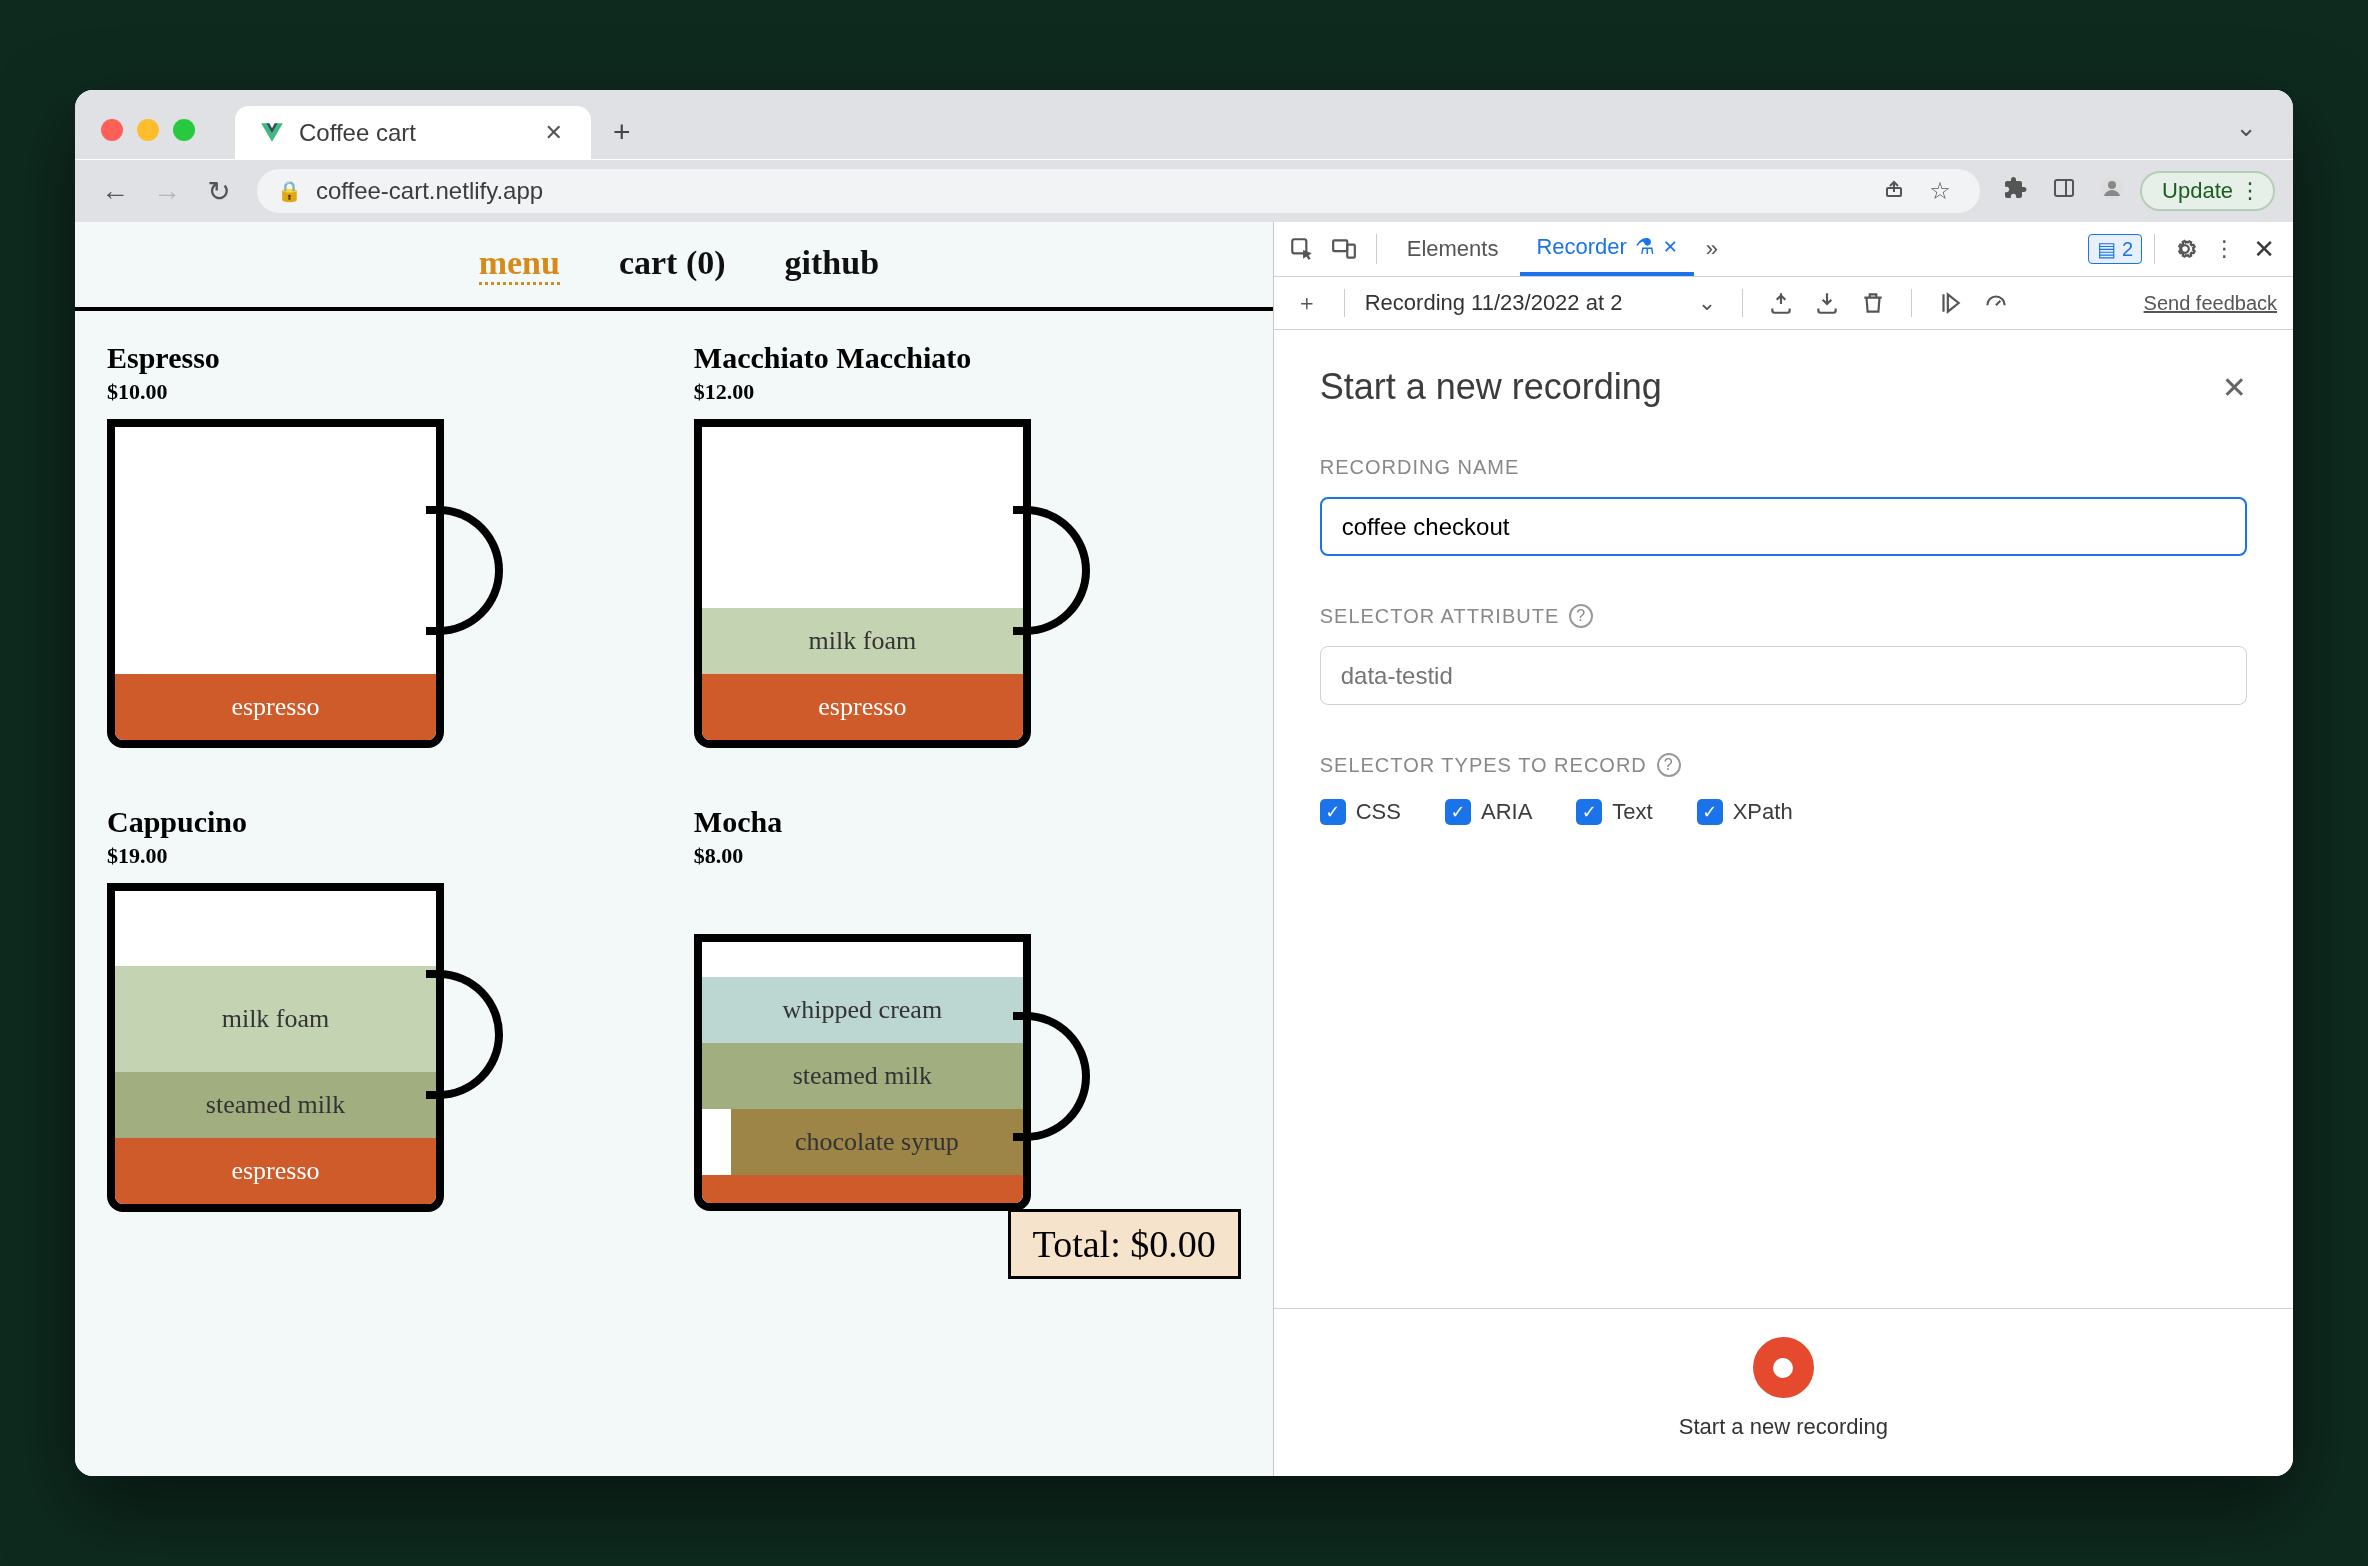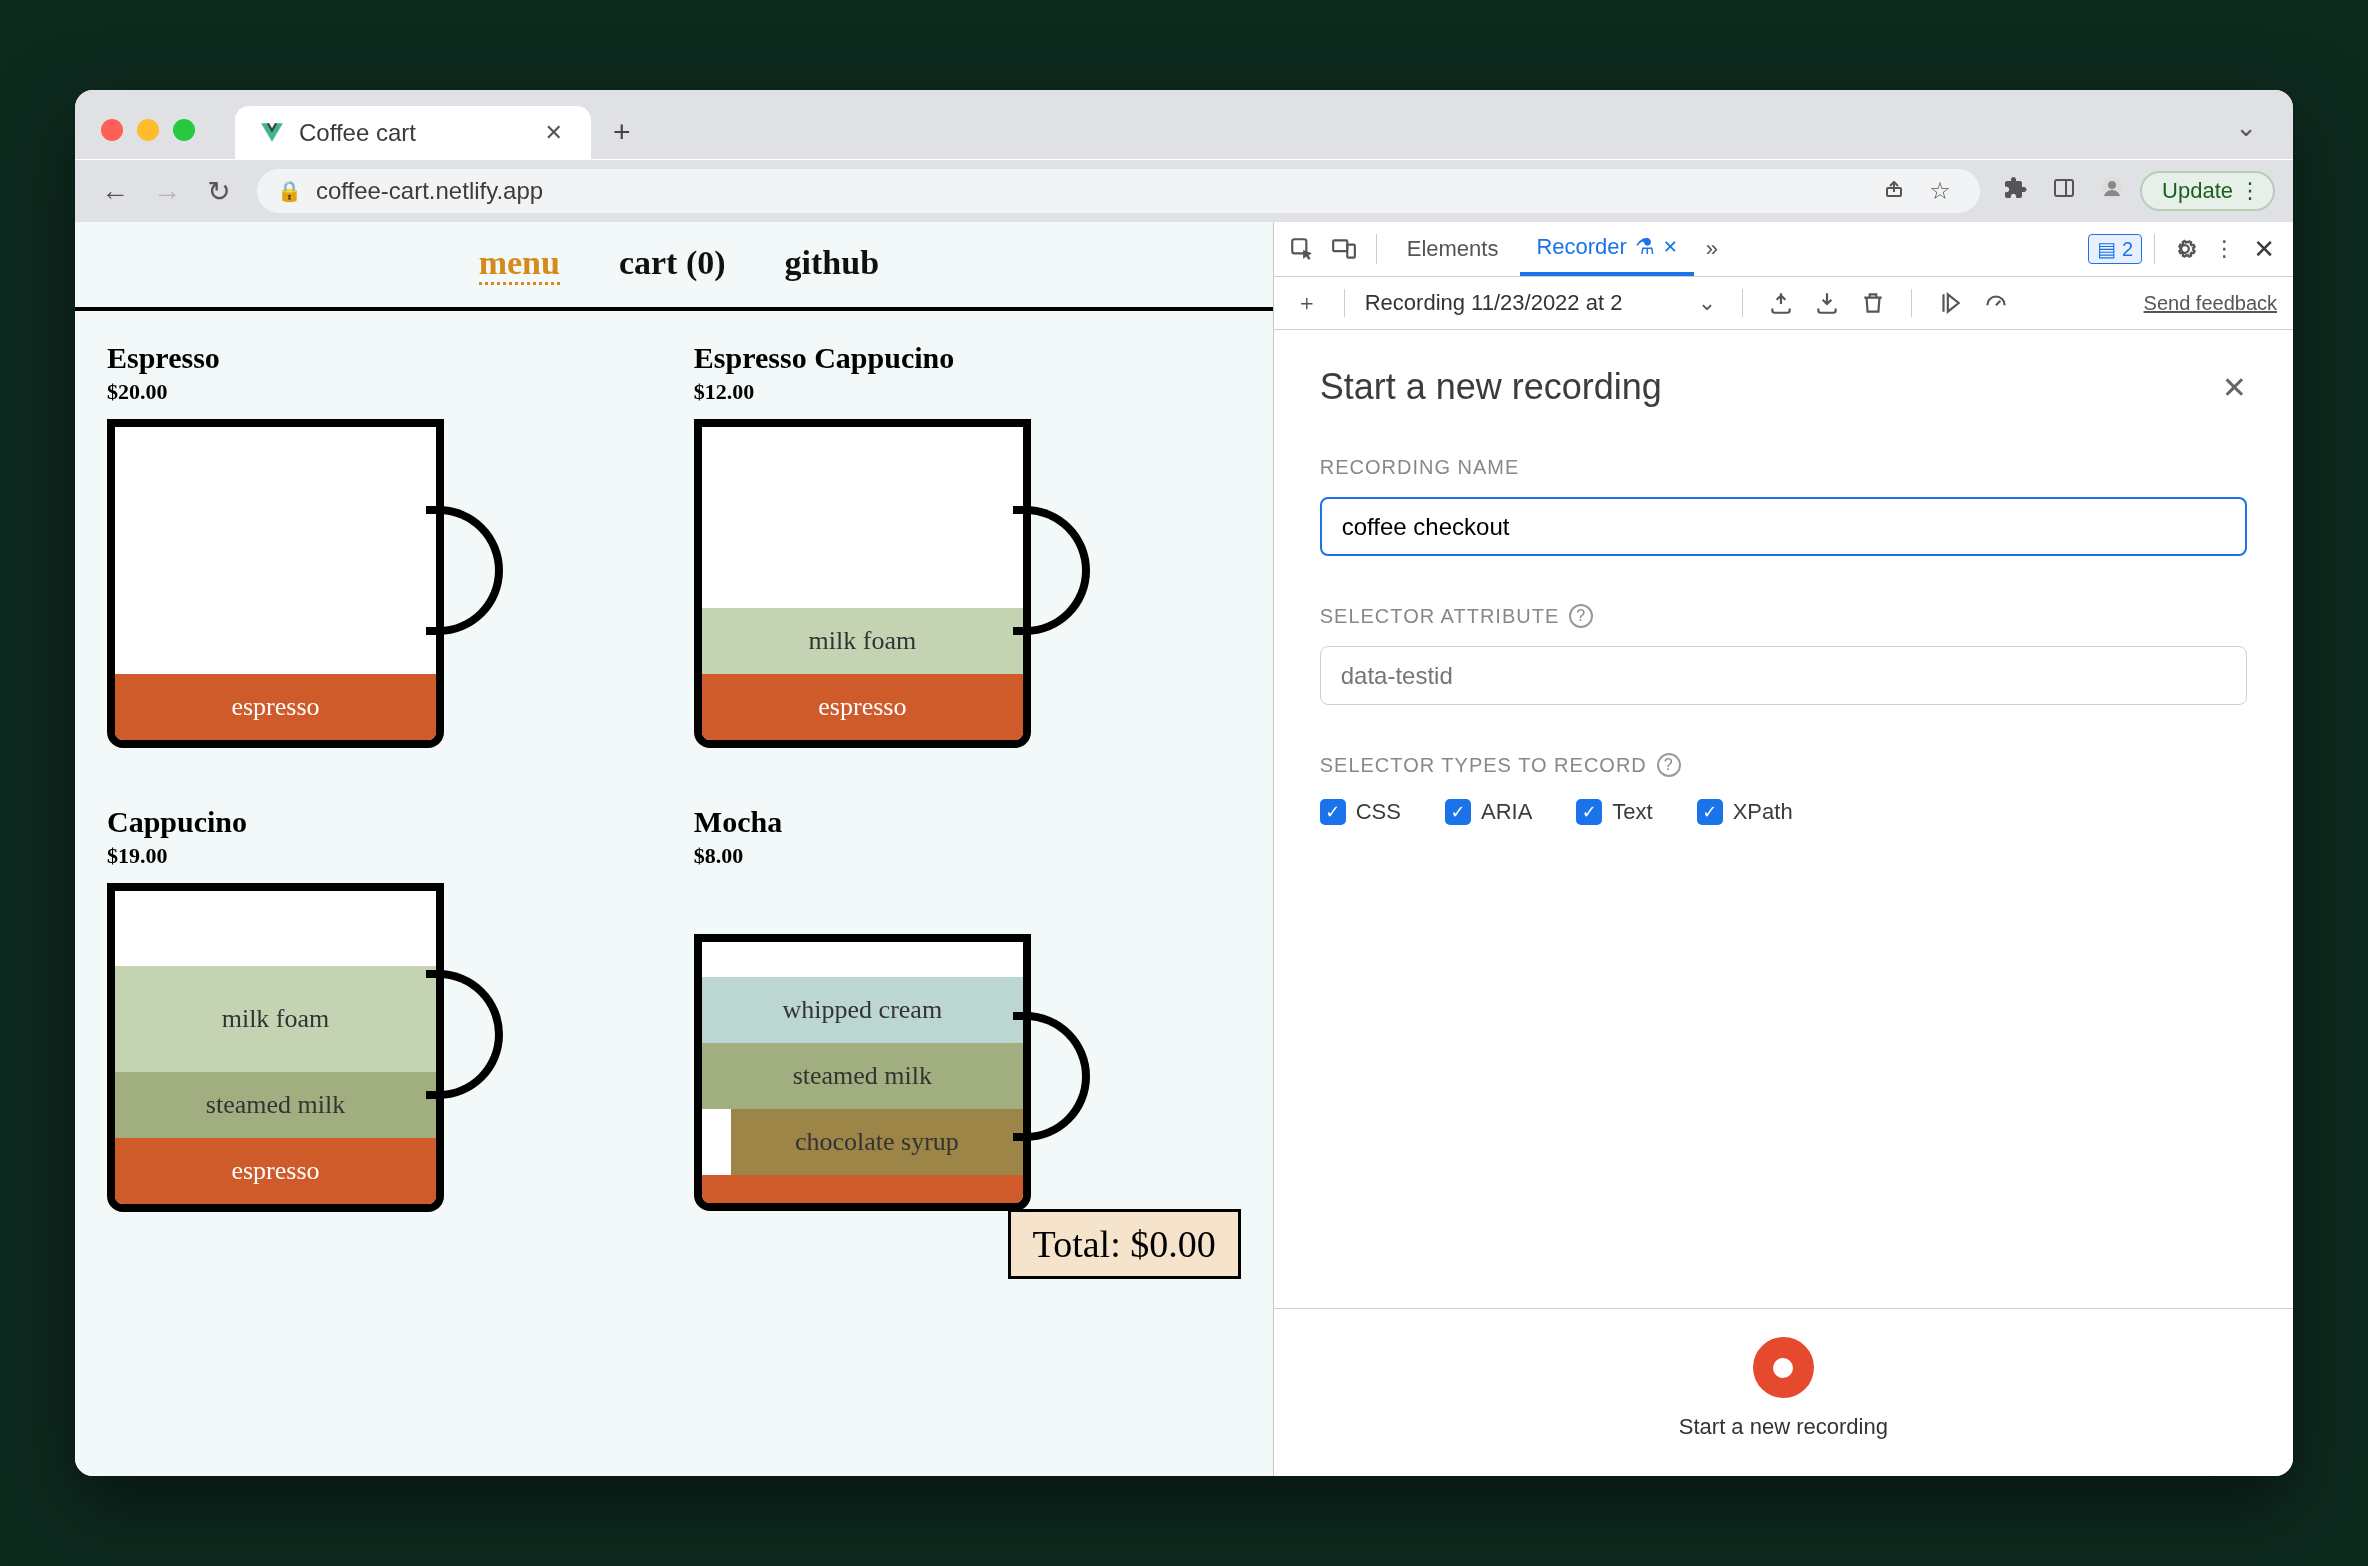--- a/index.html
+++ b/index.html
@@ -287,33 +287,33 @@
         <a class="active">menu</a>
         <a>cart (0)</a>
         <a>github</a>
       </div>
       <div class="hr"></div>
 
       <div class="products">
 
         <div class="prod">
           <h2>Espresso</h2>
-          <div class="price">$20.00</div>
+          <div class="price">$10.00</div>
           <div class="cup">
             <div class="cup-body">
               <div class="layers">
                 <div class="layer l-esp">espresso</div>
               </div>
             </div>
             <div class="handle"></div>
           </div>
         </div>
 
         <div class="prod">
-          <h2>Espresso Cappucino</h2>
+          <h2>Macchiato Macchiato</h2>
           <div class="price">$12.00</div>
           <div class="cup">
             <div class="cup-body">
               <div class="layers">
                 <div class="layer l-foam">milk foam</div>
                 <div class="layer l-esp">espresso</div>
               </div>
             </div>
             <div class="handle"></div>
           </div>

